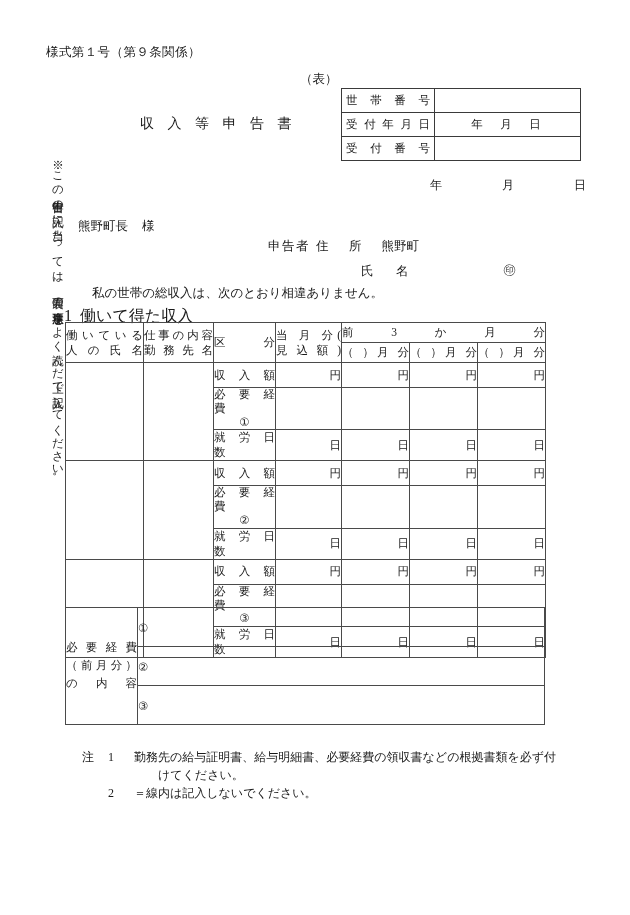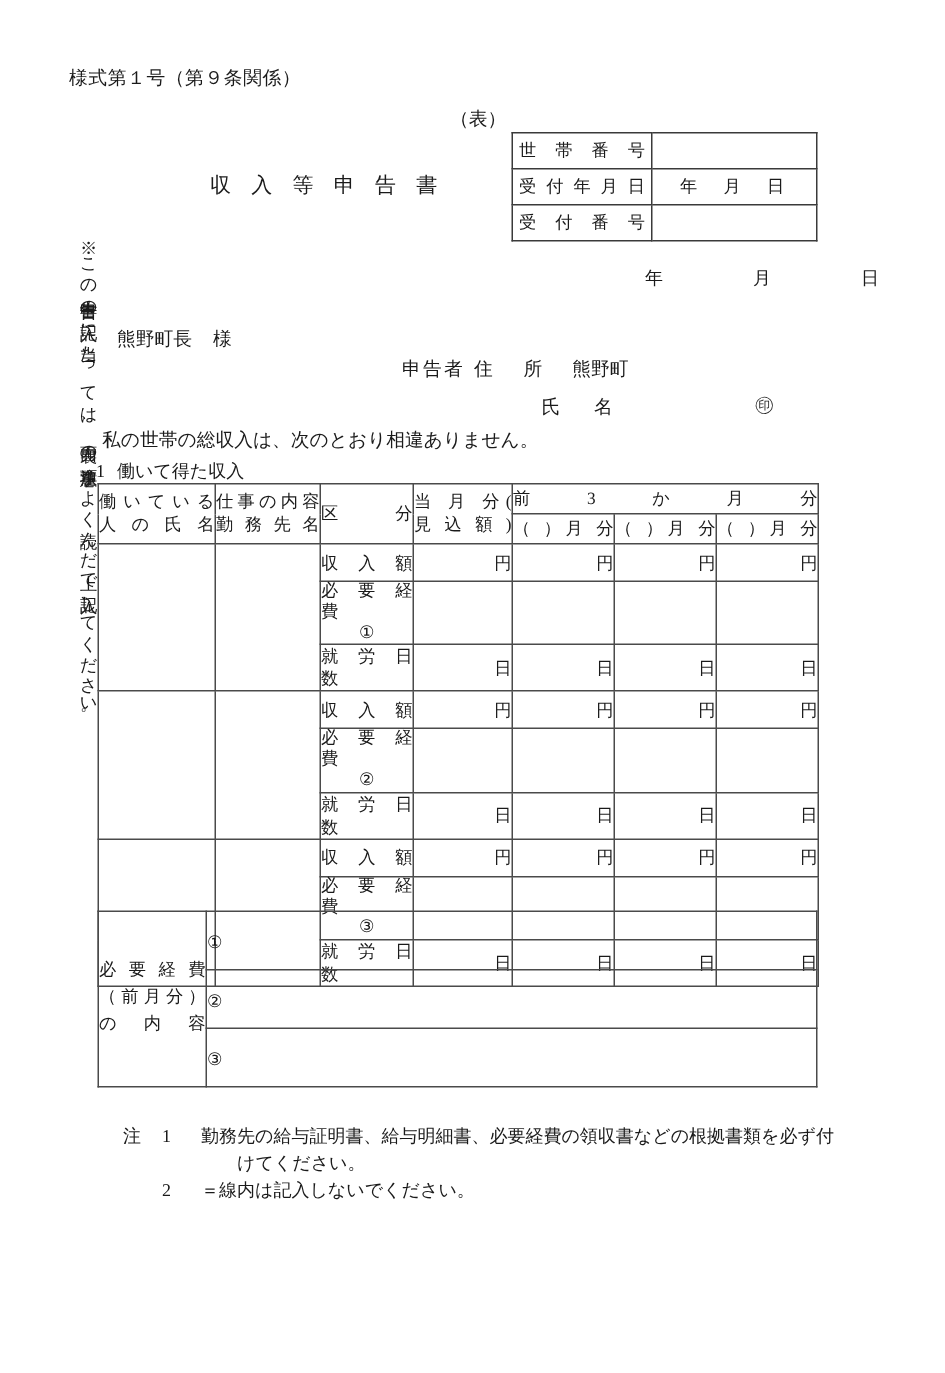--- a/index.html
+++ b/index.html
@@ -44,21 +44,21 @@
     font-size: 14px;
     letter-spacing: 5px;
     white-space: nowrap;
   }
 
   
   .receipt-box {
     position: absolute;
     left: 341px;
     top: 88px;
-    width: 204px;
+    width: 240px;
     border: 1px solid #3a3a3a;
     border-collapse: collapse;
     table-layout: fixed;
     padding-left: 28px;
   }
   .receipt-box td {
     border: 1px solid #3a3a3a;
     height: 23px;
     font-size: 11.5px;
     padding: 0 4px;
@@ -130,30 +130,30 @@
     text-orientation: upright;
     font-size: 11.5px;
     line-height: 1.05;
     letter-spacing: 0.5px;
     white-space: nowrap;
   }
 
   
   .statement {
     position: absolute;
-    left: 68px;
+    left: 92px;
     top: 285px;
     font-size: 12.5px;
     white-space: nowrap;
   }
   .section-head {
     position: absolute;
     left: 64px;
     top: 306px;
-    font-size: 12px;
+    font-size: 16px;
     white-space: nowrap;
   }
   .section-head .num { margin-right: 8px; }
 
   
   .income-table {
     position: absolute;
     left: 65px;
     top: 322px;
     width: 480px;

